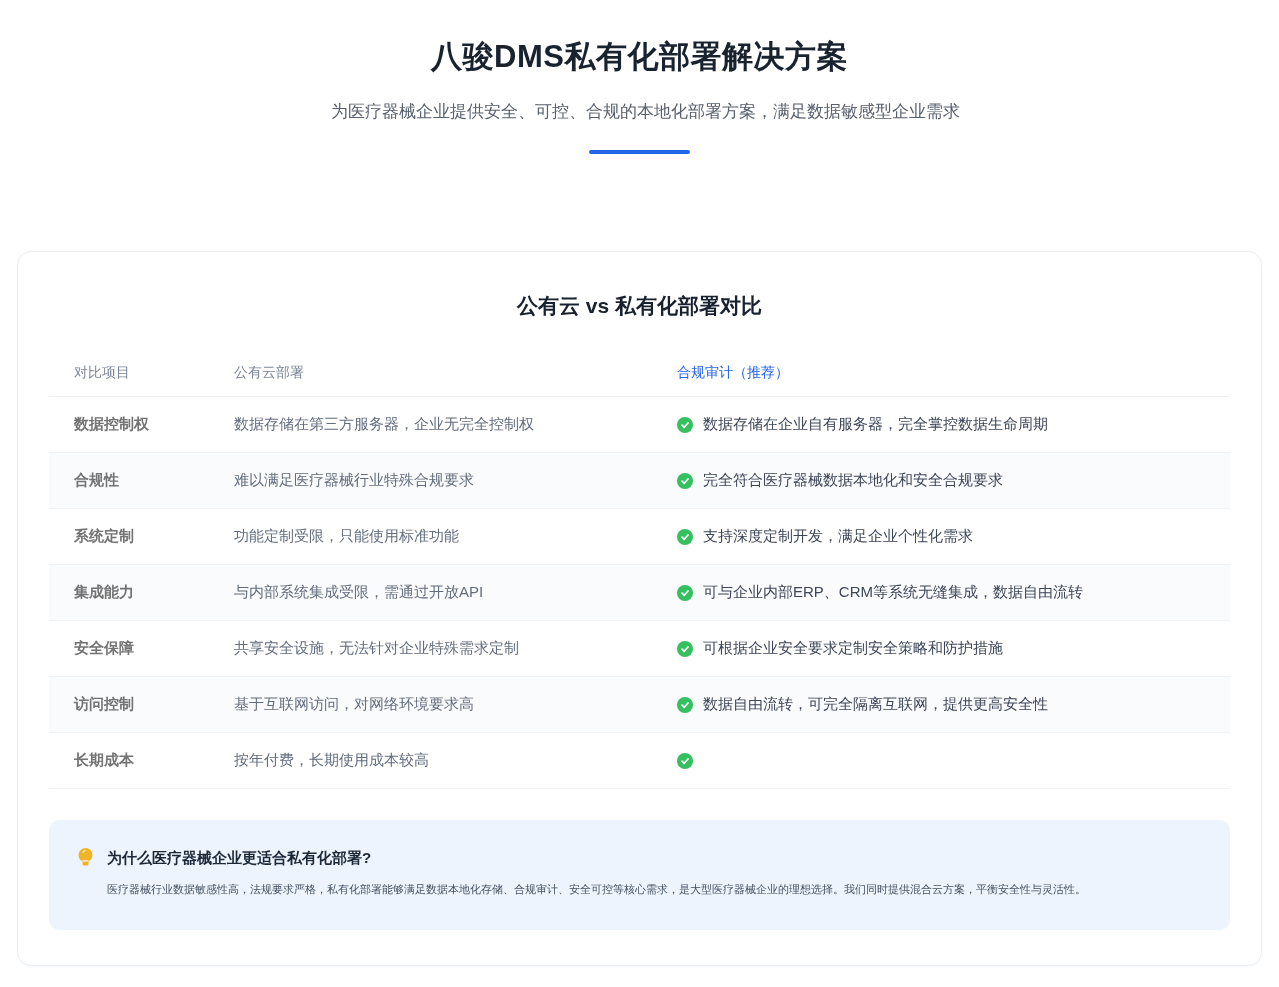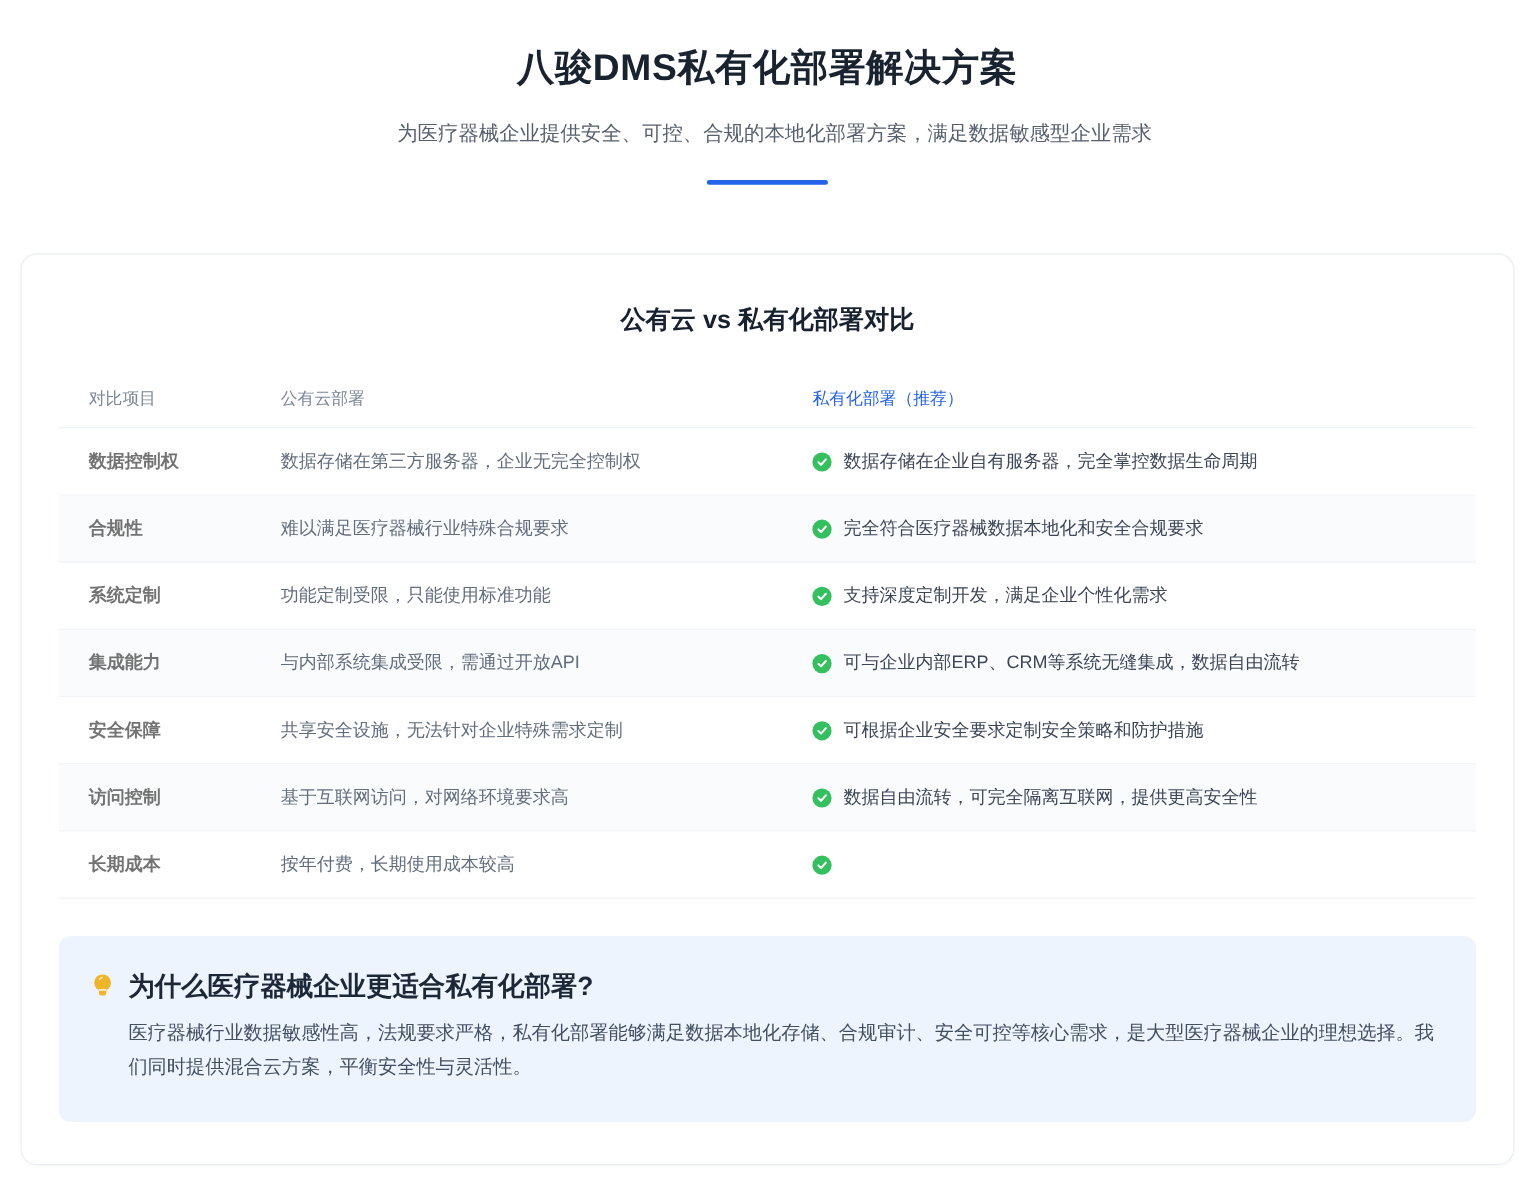--- a/index.html
+++ b/index.html
@@ -31,21 +31,21 @@
   .hero-divider {
     width: 101px;
     height: 4px;
     border-radius: 2px;
     margin: 27px auto 0;
     background: var(--accent-blue, #2563eb);
   }
 
   
   .card {
-    margin: 57px 17px 0;
+    margin: 97px 17px 0;
     background: #ffffff;
     border: 1px solid #eaeef4;
     border-radius: 14px;
     padding: 40px 31px 35px;
     box-shadow: 0 1px 3px rgba(30, 50, 90, 0.03);
   }
   .card-title {
     margin: 0;
     text-align: center;
     font-size: 21px;
@@ -95,48 +95,48 @@
   .info-box {
     margin-top: 31px;
     background: var(--info-bg, #edf4fd);
     border-radius: 10px;
     padding: 27px 30px 30px 28px;
   }
   .info-head { display: flex; align-items: center; gap: 13px; }
   .bulb { width: 17px; height: 22px; flex: none; display: inline-flex; }
   .info-title {
     margin: 0;
-    font-size: 22px;
+    font-size: 15px;
     font-weight: 700;
     color: #1c2738;
   }
   .info-body {
     margin: 11px 0 0 30px;
-    font-size: 16px;
+    font-size: 11px;
     line-height: 1.78;
     color: #434f63;
   }
 </style>
 </head>
 <body>
 
 <div class="hero">
   <h1 class="hero-title">八骏DMS私有化部署解决方案</h1>
   <p class="hero-subtitle">为医疗器械企业提供安全、可控、合规的本地化部署方案，满足数据敏感型企业需求</p>
   <div class="hero-divider"></div>
 </div>
 
 <section class="card">
   <h2 class="card-title">公有云 vs 私有化部署对比</h2>
 
   <div class="table">
     <div class="thead">
       <div class="col-item">对比项目</div>
       <div class="col-public">公有云部署</div>
-      <div class="col-private">私有化部署（推荐）</div>
+      <div class="col-private">合规审计（推荐）</div>
     </div>
     <div id="rows">
   <div class="tr">
     <div class="col-item">数据控制权</div>
     <div class="col-public">数据存储在第三方服务器，企业无完全控制权</div>
     <div class="col-private">
       <span class="check-badge">
         <svg width="10" height="10" viewBox="0 0 10 10">
           <path d="M2 5.2 L4.2 7.3 L8.2 2.8" stroke="#ffffff" stroke-width="1.7" fill="none" stroke-linecap="round" stroke-linejoin="round"></path>
         </svg>

